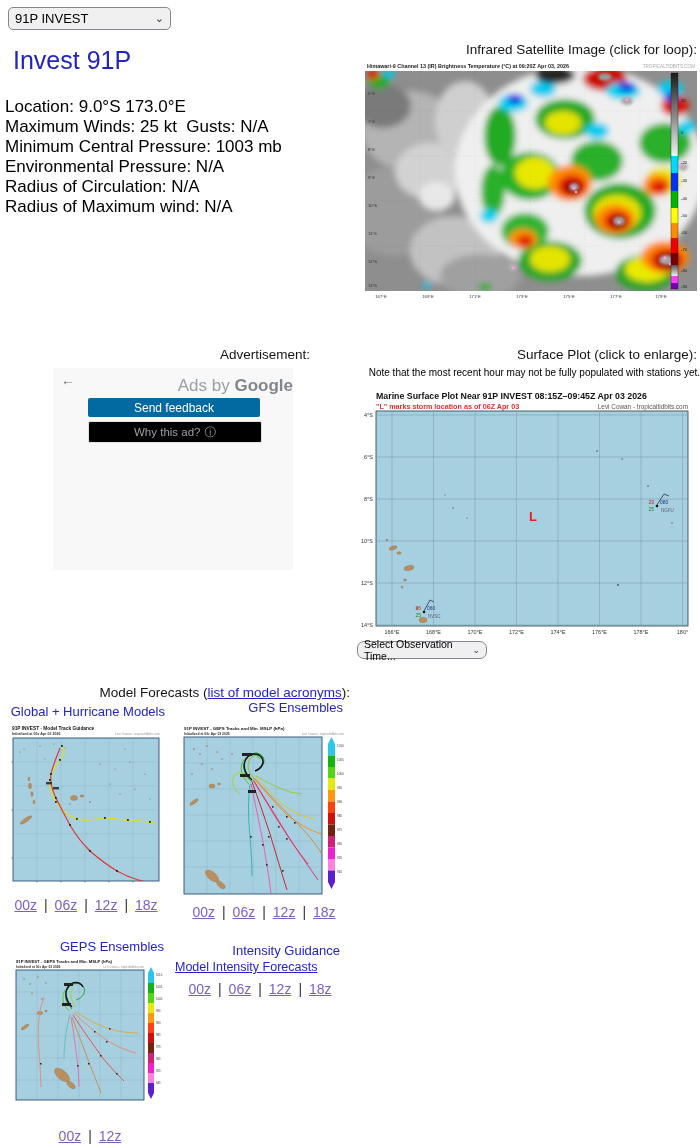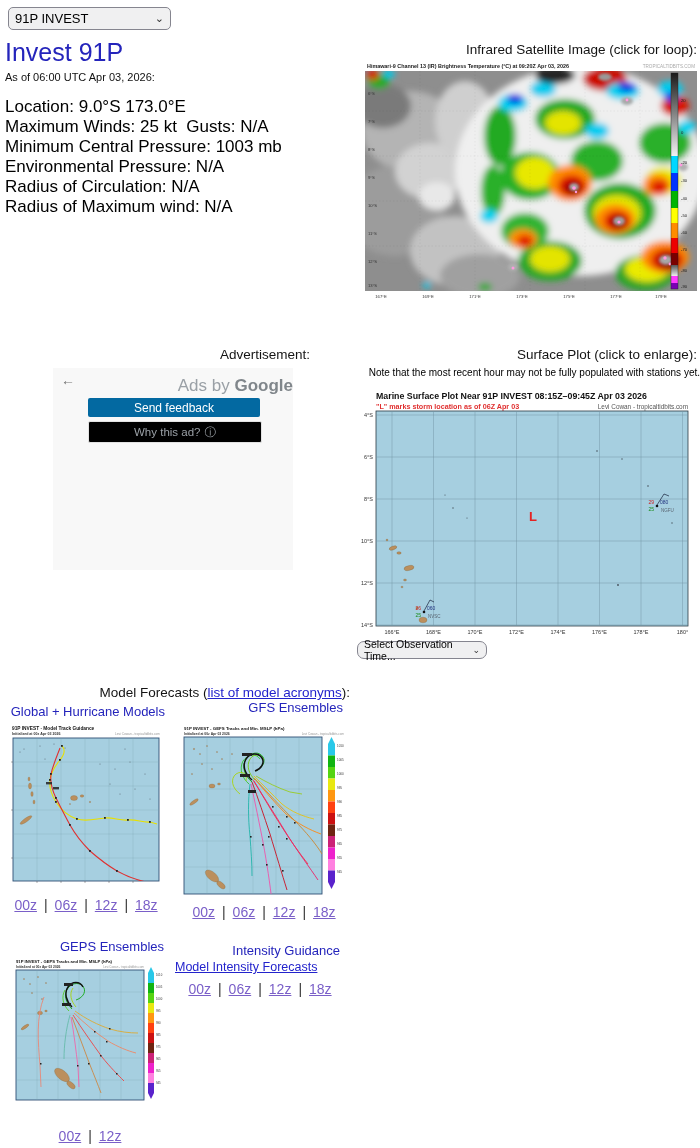--- a/index.html
+++ b/index.html
@@ -2,21 +2,21 @@
 <html><head>
 <meta charset="utf-8">
 <style>
   html,body{margin:0;padding:0}
   body{width:700px;height:1148px;position:relative;background:#fff;
        font-family:"Liberation Sans",sans-serif;color:#000;overflow:hidden}
   .abs{position:absolute}
   .center{text-align:right}
   .sechead{font-size:13.5px;color:#141414}
   .bluehead{color:#2424bb;font-size:13px}
-  h1.storm{font-size:25px;font-weight:400;color:#2424bb;margin:0}
+  h1.storm{font-size:25px;font-weight:400;color:#2424bb;margin:8px}
   .asof{font-size:11px;color:#111;margin:4px 0 0 0}
   .infoline{font-size:17px;line-height:20px;white-space:pre-wrap}
   a{cursor:pointer;text-decoration:underline}
   a.blue{color:#2323cc}
   .zrow{position:absolute;text-align:center;font-size:14px;white-space:nowrap}
   .zrow a{color:#7a5fc8}
   .sep{color:#333;margin:0 7px;text-decoration:none}
   .fselect{display:flex;align-items:center;justify-content:space-between;
            background:#f0f0f1;border:1px solid #85858f;border-radius:5px;
            box-sizing:border-box;padding:0 6px;color:#000}
@@ -33,21 +33,20 @@
 </head>
 <body>
 
 <div class="abs fselect" style="left:8px;top:7px;width:163px;height:23px;font-size:13px">
   <span>91P INVEST</span>
   <span class="chev">⌄</span>
 </div>
 
 <div class="abs" style="left:5px;top:38px;width:350px">
   <h1 class="storm">Invest 91P</h1>
-  <p class="asof">As of 06:00 UTC Apr 03, 2026:</p>
   <div style="height:14px"></div>
   <div class="infoline">Location: 9.0°S 173.0°E</div>
   <div class="infoline">Maximum Winds: 25 kt  Gusts: N/A</div>
   <div class="infoline">Minimum Central Pressure: 1003 mb</div>
   <div class="infoline">Environmental Pressure: N/A</div>
   <div class="infoline">Radius of Circulation: N/A</div>
   <div class="infoline">Radius of Maximum wind: N/A</div>
 </div>
 
 <div class="abs sechead center" style="left:360px;top:42px;width:337px">Infrared Satellite Image (click for loop):</div>

